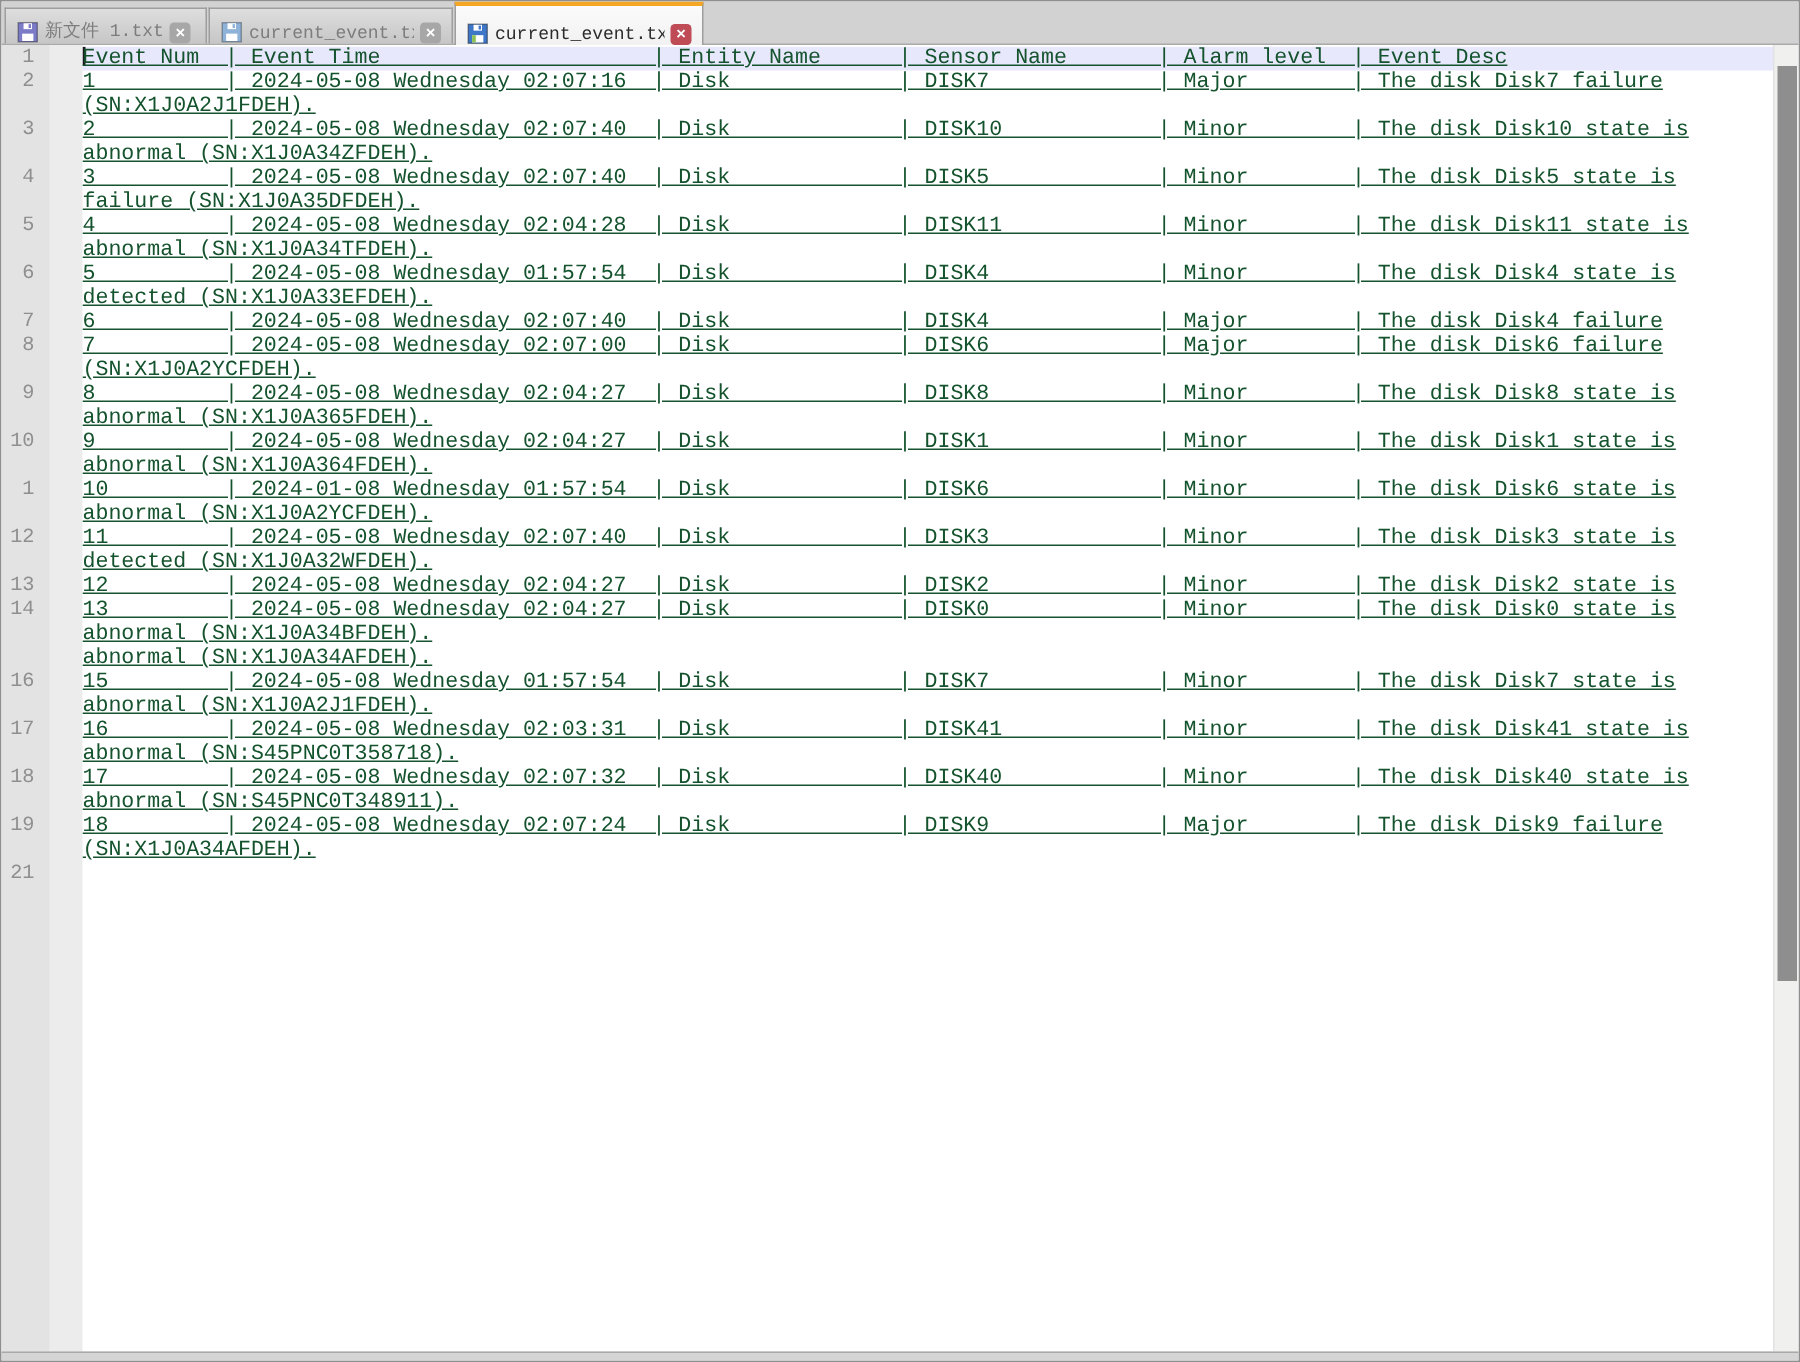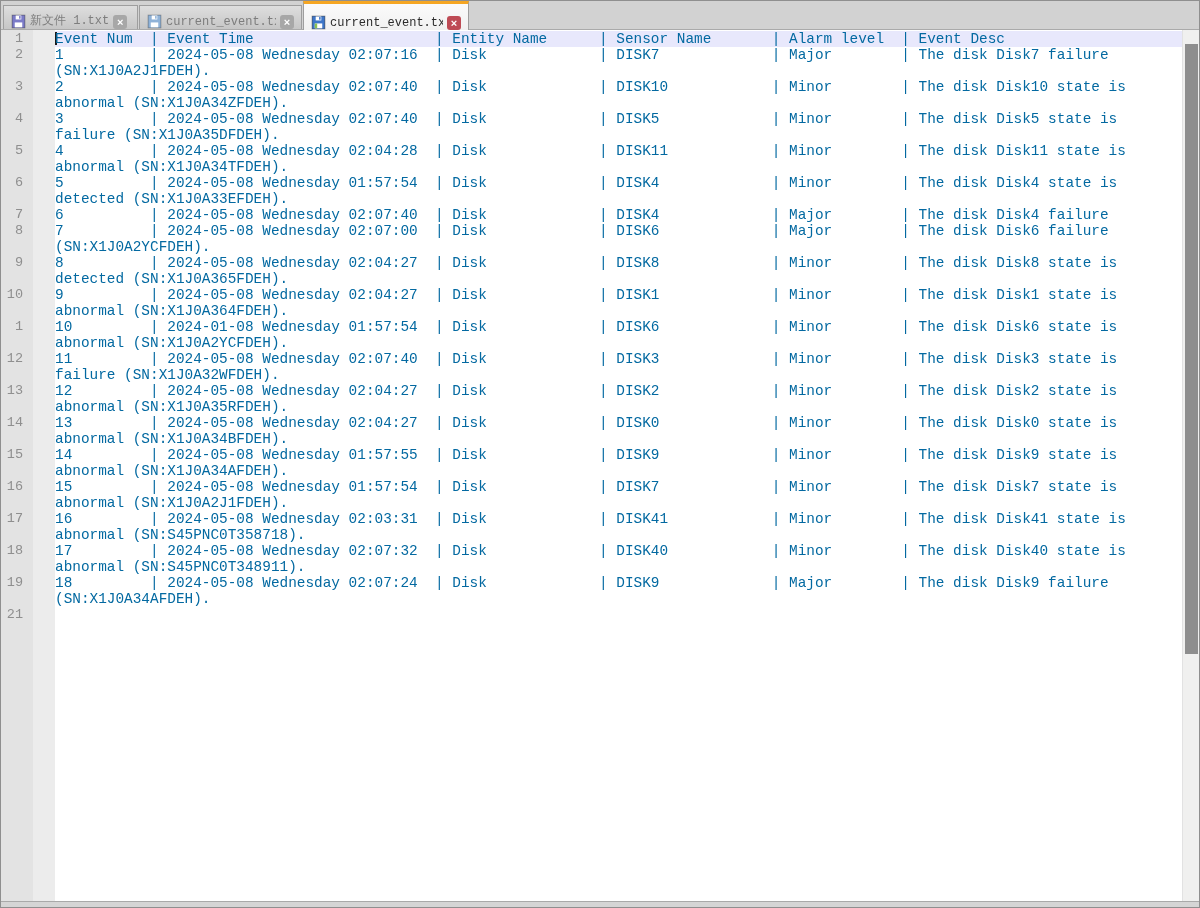--- a/index.html
+++ b/index.html
@@ -24,21 +24,21 @@
   .tab.active .closebox{background:var(--close-active,#be4b55);}
   .ficon{flex:none;width:15px;height:15px;}
   
   .editor{position:absolute;left:0;top:29px;right:0;bottom:6px;background:#ffffff;}
   .gutterbg{position:absolute;left:0;top:0;bottom:0;width:54px;background:#ececec;}
   .gutterbg .numband{position:absolute;left:0;top:0;bottom:0;width:32px;background:#e3e3e3;}
   .code{position:absolute;left:0;top:1px;right:17px;bottom:0;overflow:hidden;}
   .row{display:flex;height:16px;line-height:16px;font-size:14.4px;}
   .row .ln{flex:none;width:22px;text-align:right;color:#8f8f8f;font-size:13.5px;}
   .row .gsp{flex:none;width:32px;}
-  .row .txt{flex:1;white-space:pre;color:#0369a1;overflow:hidden;}
+  .row .txt{flex:1;white-space:pre;color:#14532d;overflow:hidden;text-decoration:underline;}
   .row.current .txt{background:var(--curline,#e8e8fc);}
   .caret{display:inline-block;width:2px;height:13px;background:#1a1a1a;
          vertical-align:-2px;margin-right:-2px;}
   
   .vscroll{position:absolute;right:0;top:0;bottom:0;width:17px;background:#f0f0ef;
            border-left:1px solid #e2e2e2;box-sizing:border-box;}
   .vthumb{position:absolute;left:2px;right:1px;top:14px;height:610px;background:#8e8e8e;}
   
   .bottomstrip{position:absolute;left:0;right:0;bottom:0;height:6px;background:#d5d5d5;
                border-top:1px solid #a9a9a9;box-sizing:border-box;}
@@ -161,21 +161,21 @@
           <span class="txt">(SN:X1J0A2YCFDEH).</span>
         </div>
         <div class="row">
           <span class="ln">9</span>
           <span class="gsp"></span>
           <span class="txt">8          | 2024-05-08 Wednesday 02:04:27  | Disk             | DISK8             | Minor        | The disk Disk8 state is</span>
         </div>
         <div class="row">
           <span class="ln"></span>
           <span class="gsp"></span>
-          <span class="txt">detected (SN:X1J0A365FDEH).</span>
+          <span class="txt">abnormal (SN:X1J0A365FDEH).</span>
         </div>
         <div class="row">
           <span class="ln">10</span>
           <span class="gsp"></span>
           <span class="txt">9          | 2024-05-08 Wednesday 02:04:27  | Disk             | DISK1             | Minor        | The disk Disk1 state is</span>
         </div>
         <div class="row">
           <span class="ln"></span>
           <span class="gsp"></span>
           <span class="txt">abnormal (SN:X1J0A364FDEH).</span>
@@ -191,46 +191,36 @@
           <span class="txt">abnormal (SN:X1J0A2YCFDEH).</span>
         </div>
         <div class="row">
           <span class="ln">12</span>
           <span class="gsp"></span>
           <span class="txt">11         | 2024-05-08 Wednesday 02:07:40  | Disk             | DISK3             | Minor        | The disk Disk3 state is</span>
         </div>
         <div class="row">
           <span class="ln"></span>
           <span class="gsp"></span>
-          <span class="txt">failure (SN:X1J0A32WFDEH).</span>
+          <span class="txt">detected (SN:X1J0A32WFDEH).</span>
         </div>
         <div class="row">
           <span class="ln">13</span>
           <span class="gsp"></span>
           <span class="txt">12         | 2024-05-08 Wednesday 02:04:27  | Disk             | DISK2             | Minor        | The disk Disk2 state is</span>
         </div>
         <div class="row">
-          <span class="ln"></span>
-          <span class="gsp"></span>
-          <span class="txt">abnormal (SN:X1J0A35RFDEH).</span>
-        </div>
-        <div class="row">
           <span class="ln">14</span>
           <span class="gsp"></span>
           <span class="txt">13         | 2024-05-08 Wednesday 02:04:27  | Disk             | DISK0             | Minor        | The disk Disk0 state is</span>
         </div>
         <div class="row">
           <span class="ln"></span>
           <span class="gsp"></span>
           <span class="txt">abnormal (SN:X1J0A34BFDEH).</span>
-        </div>
-        <div class="row">
-          <span class="ln">15</span>
-          <span class="gsp"></span>
-          <span class="txt">14         | 2024-05-08 Wednesday 01:57:55  | Disk             | DISK9             | Minor        | The disk Disk9 state is</span>
         </div>
         <div class="row">
           <span class="ln"></span>
           <span class="gsp"></span>
           <span class="txt">abnormal (SN:X1J0A34AFDEH).</span>
         </div>
         <div class="row">
           <span class="ln">16</span>
           <span class="gsp"></span>
           <span class="txt">15         | 2024-05-08 Wednesday 01:57:54  | Disk             | DISK7             | Minor        | The disk Disk7 state is</span>

